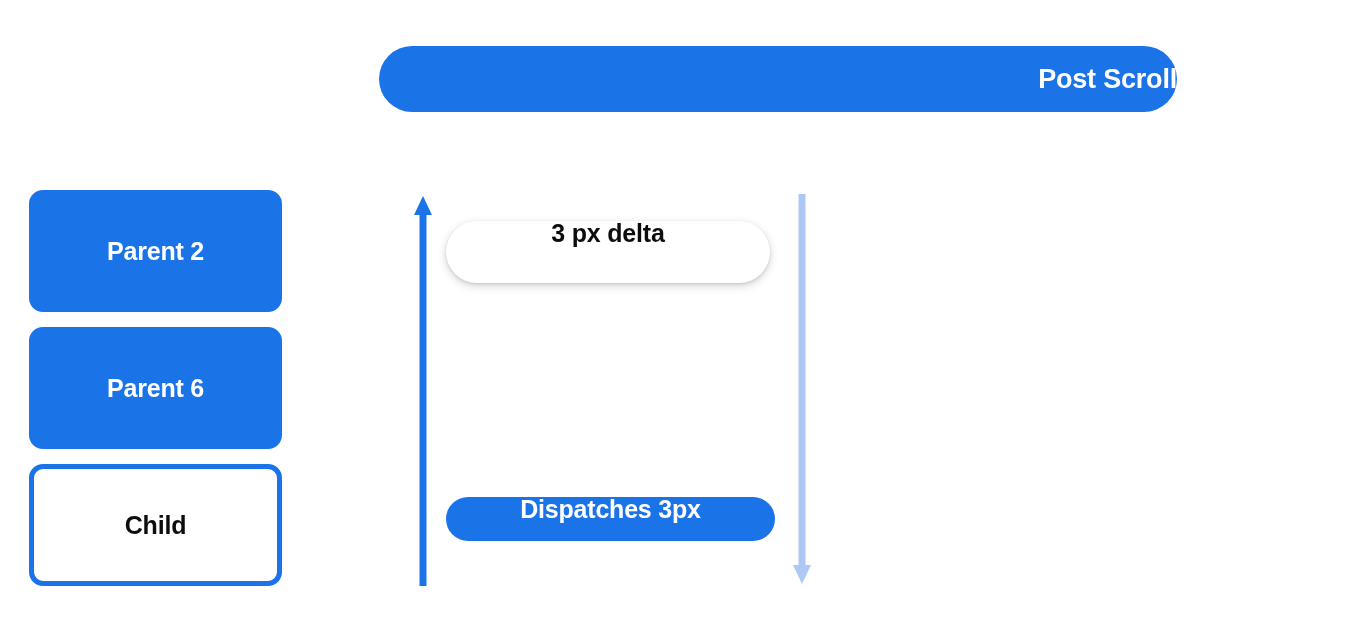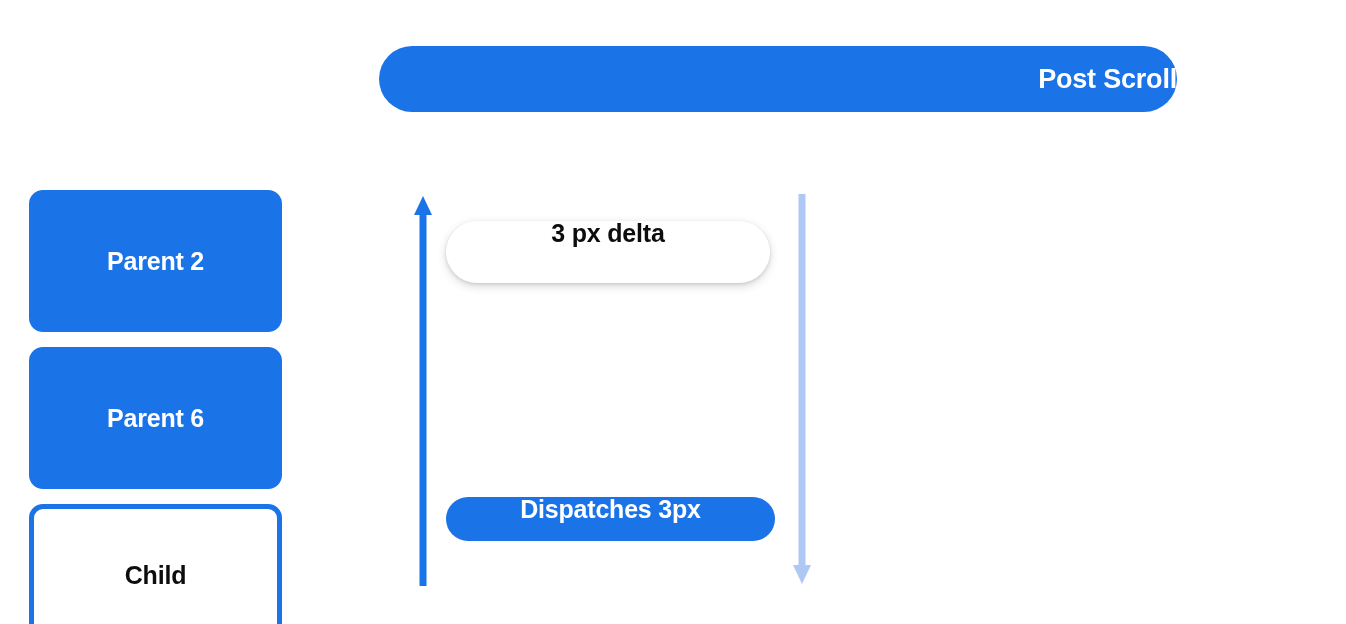--- a/index.html
+++ b/index.html
@@ -44,21 +44,21 @@
   
   .box-stack {
     position: absolute;
     left: 29px;
     top: 190px;
     width: 253px;
   }
   .stack-box {
     box-sizing: border-box;
     width: 253px;
-    height: 142px;
+    height: 122px;
     border-radius: 14px;
     display: flex;
     align-items: center;
     justify-content: center;
     margin-bottom: 15px;
   }
   .stack-box:last-child {
     margin-bottom: 0;
   }
   .stack-box.filled {

